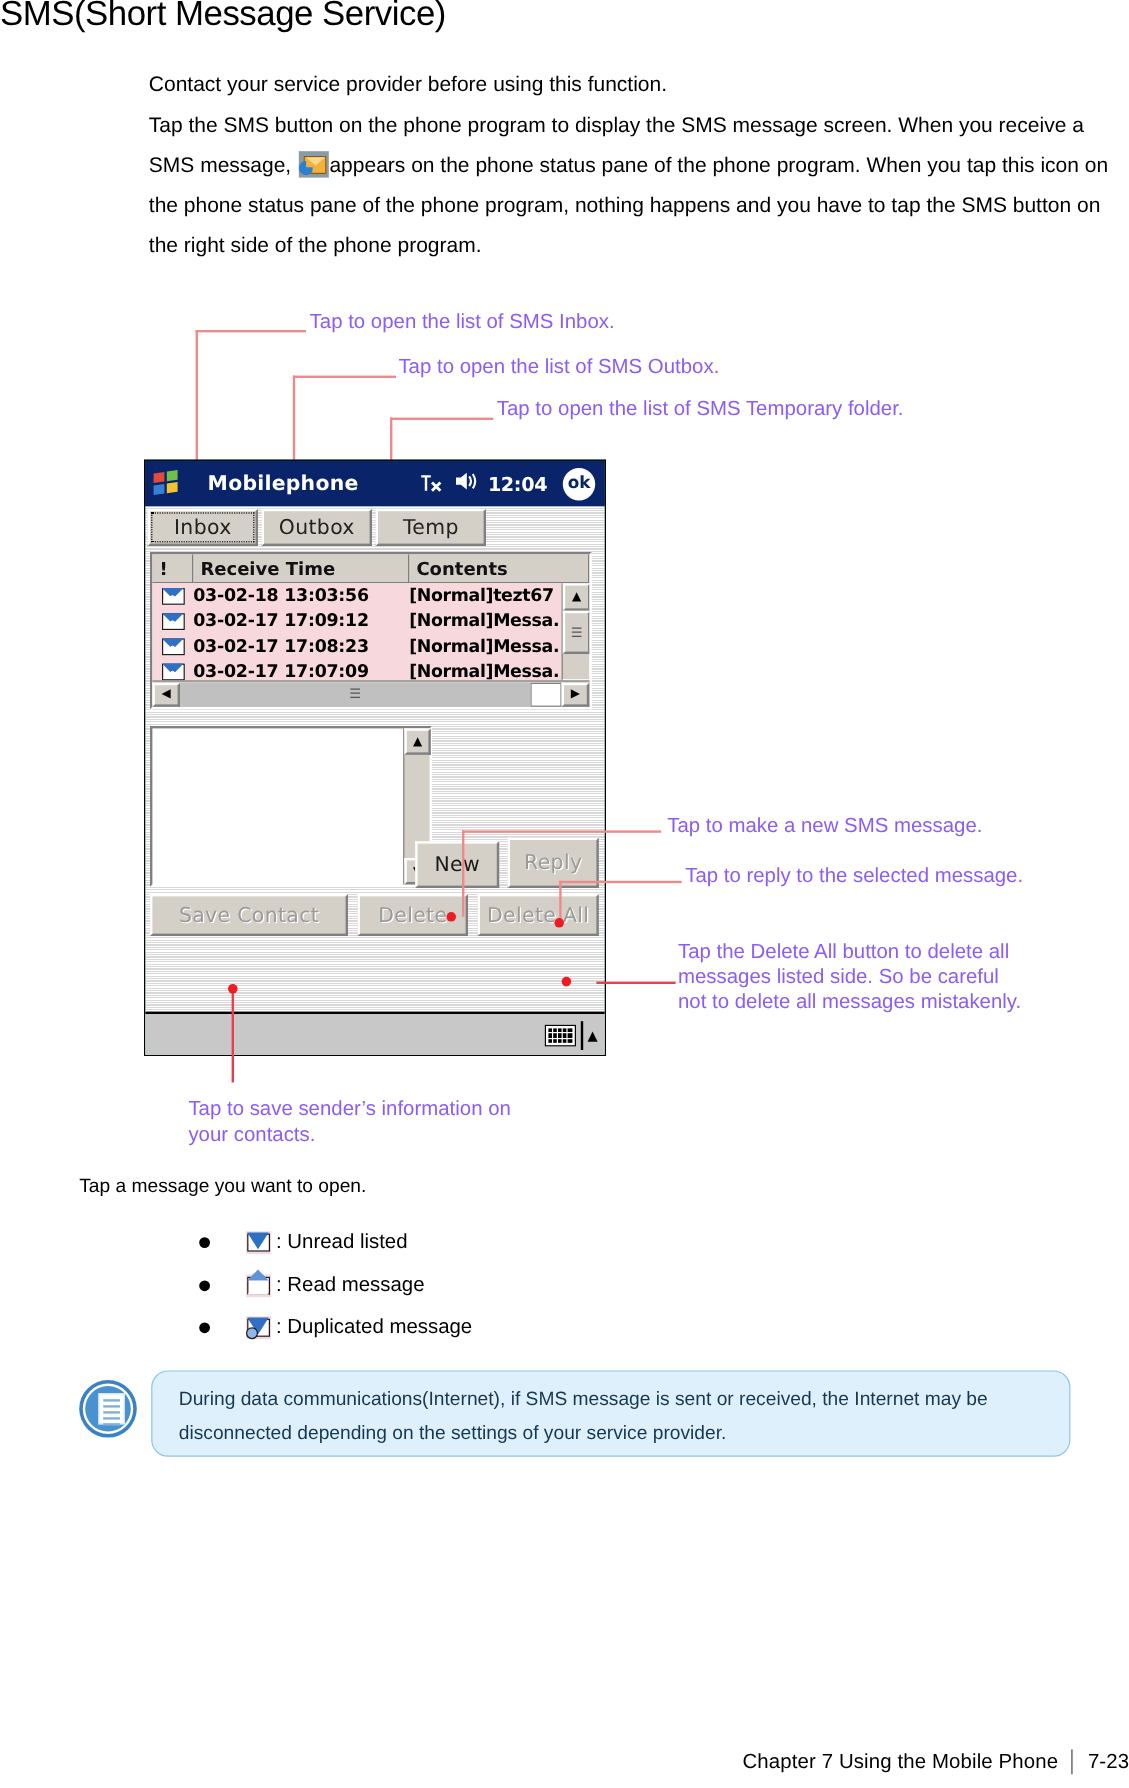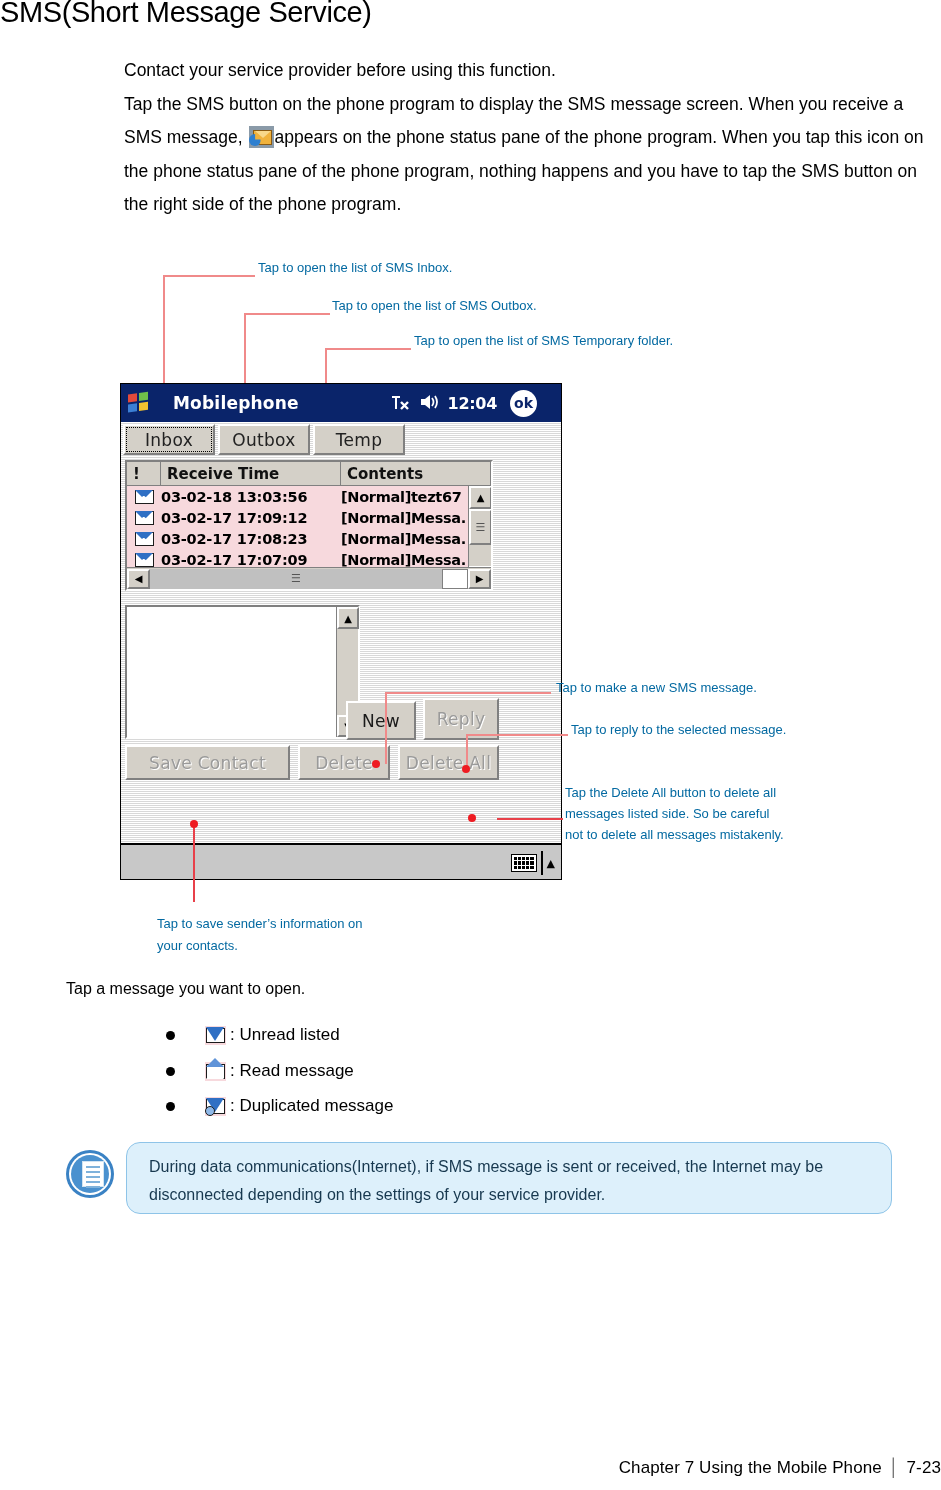--- a/index.html
+++ b/index.html
@@ -69,23 +69,23 @@
     width: 12px; height: 12px;
     border-radius: 50%;
     background: #2d7fd0;
     clip-path: polygon(0 0, 55% 0, 55% 45%, 100% 45%, 100% 100%, 0 100%);
     z-index: 2;
   }
 
   
   .callout {
     position: absolute;
-    font-size: 13px;
+    font-size: 17px;
     line-height: 20px;
-    color: #0369a1;
+    color: #8b5cf6;
     white-space: pre-line;
   }
 
   
   .lead {
     position: absolute;
     background: #f08a8a;
   }
   .lead.dark { background: #e8404a; }
   .lead-h { height: 1.6px; }
@@ -96,21 +96,21 @@
     height: 8px;
     border-radius: 50%;
     background: #ee1b22;
   }
 
   
   #pda {
     position: absolute;
     left: 120px;
     top: 383px;
-    width: 442px;
+    width: 385px;
     height: 497px;
     border: 1px solid #000;
     box-sizing: border-box;
     background: #0f766e;
     font-family: "DejaVu Sans", sans-serif;
     overflow: hidden;
   }
   
   #pda-titlebar {
     position: absolute;
@@ -147,21 +147,21 @@
     font-size: 17px;
     font-weight: bold;
     margin-left: 14px;
     letter-spacing: 0.2px;
   }
   #pda-status {
     margin-left: auto;
     display: flex;
     align-items: center;
     gap: 9px;
-    padding-right: 24px;
+    padding-right: 8px;
     color: #fff;
   }
   .status-antenna {
     position: relative;
     width: 20px; height: 18px;
     color: #fff;
     font-size: 16px;
     font-weight: bold;
     line-height: 18px;
   }

